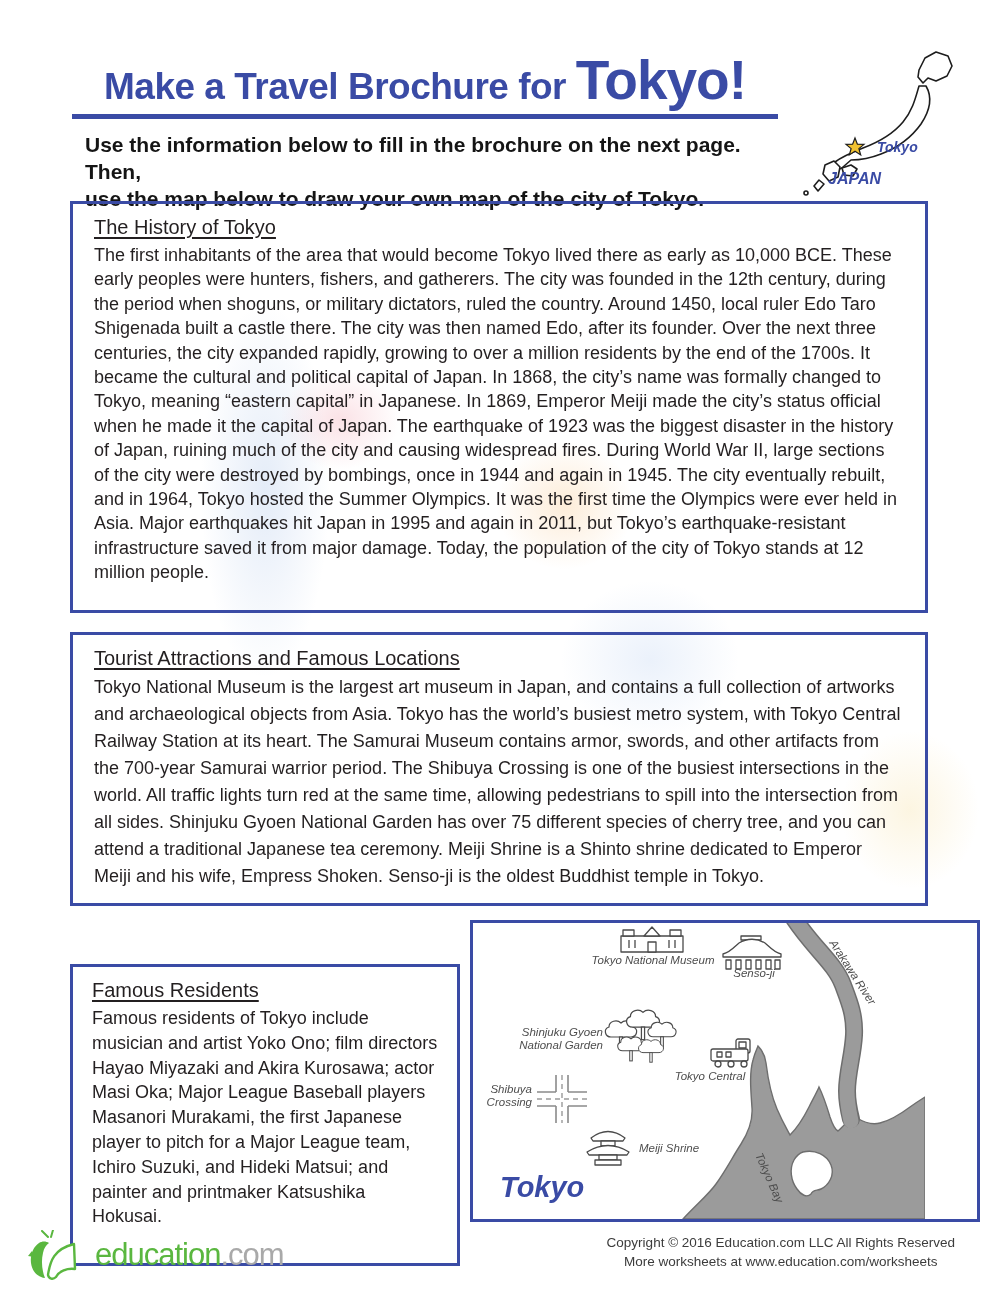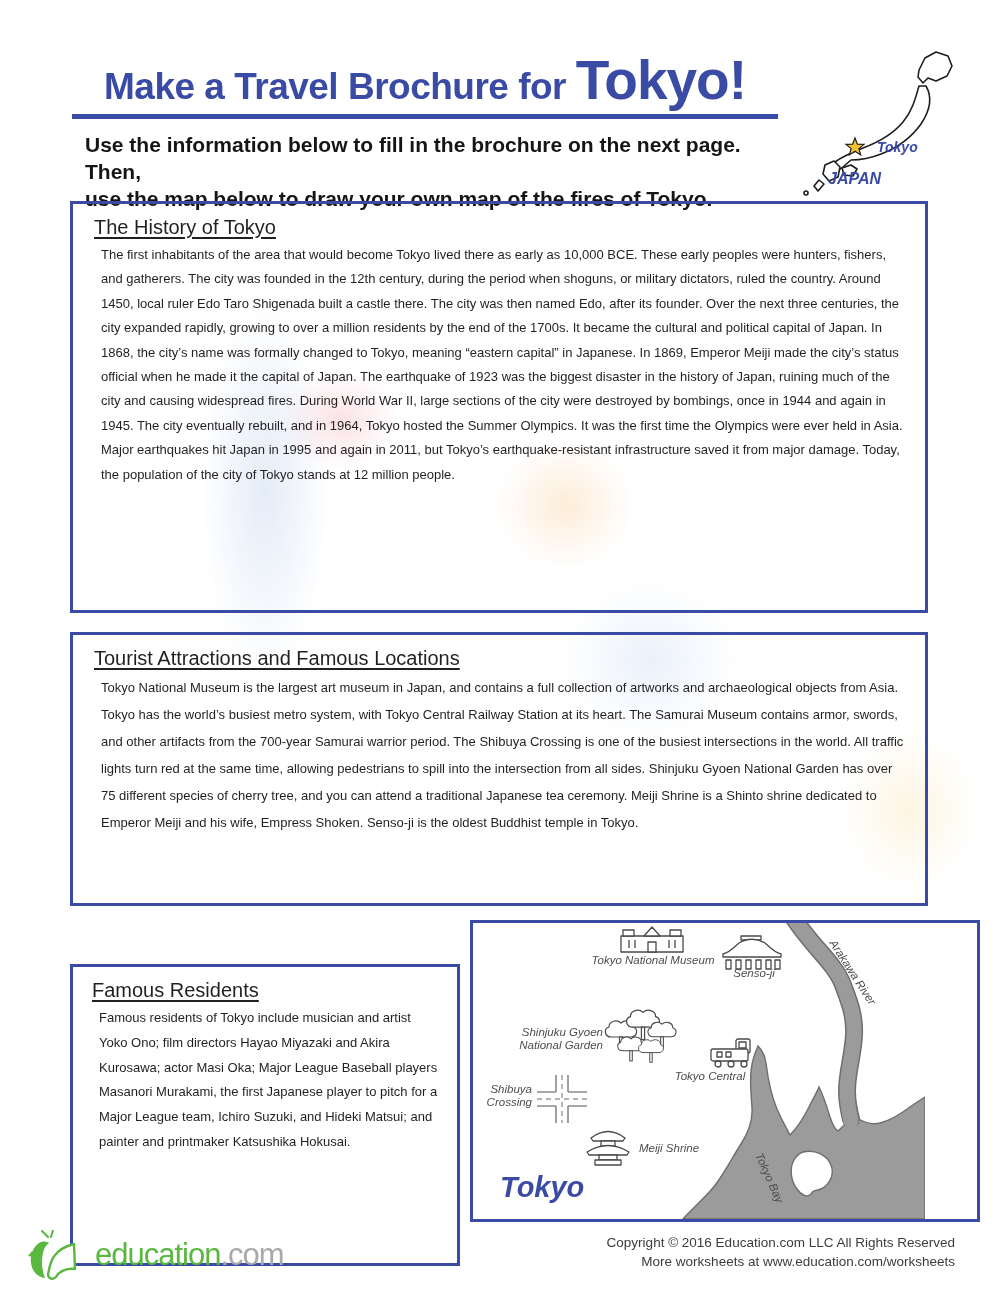--- a/index.html
+++ b/index.html
@@ -22,56 +22,56 @@
   .japan-map{position:absolute;left:792px;top:48px;}
   .jp-label{font-style:italic;font-weight:bold;fill:#3a4ba5;}
 
   .box{position:absolute;box-sizing:border-box;border:3px solid #3a4ba5;background:transparent;}
   .box-history{left:70px;top:201px;width:858px;height:412px;padding:12px 21px;}
   .box-attractions{left:70px;top:632px;width:858px;height:274px;padding:12px 21px;}
   .box-residents{left:70px;top:964px;width:390px;height:302px;padding:12px 19px;}
   .box-map{left:470px;top:920px;width:510px;height:302px;padding:0;}
   .box h2{margin:0 0 4px 0;font-size:20px;font-weight:normal;color:#231f20;
           text-decoration:underline;text-underline-offset:3px;}
-  .box .body{font-size:13px;line-height:24.4px;margin-left:7px;}
+  .box .body{font-size:18px;line-height:24.4px;}
   .box-attractions .body{line-height:27px;}
   .box-residents .body{line-height:24.8px;}
 
   .map-svg{display:block;}
   .map-label{font-size:11.5px;font-style:italic;fill:#4d4d4d;}
   .map-city{font-size:29px;font-style:italic;font-weight:bold;fill:#3a4ba5;}
   .outline{fill:#ffffff;stroke:#4a4a4a;stroke-width:1.3;stroke-linejoin:round;}
   .road{stroke:#8a8a8a;stroke-width:1.6;fill:none;}
   .road-dash{stroke:#9a9a9a;stroke-width:1.4;fill:none;stroke-dasharray:5 4;}
   .water{fill:#9b9b9b;stroke:#6e6e6e;stroke-width:1.4;}
 
   .footer-logo{position:absolute;left:28px;top:1230px;display:flex;align-items:center;gap:13px;}
   .logo-text{font-size:31px;letter-spacing:-1px;margin-left:4px;}
   .logo-green{color:#5ab73f;}
   .logo-gray{color:#a9a9a9;}
-  .copyright{position:absolute;right:45px;top:1233px;text-align:right;font-size:13.5px;line-height:19px;color:#3c3c3c;}
+  .copyright{position:absolute;right:45px;top:1233px;text-align:center;font-size:13.5px;line-height:19px;color:#3c3c3c;}
 </style>
 </head>
 <body>
 
 <div class="page">
 
   <div class="wm wm-blue1"></div>
   <div class="wm wm-pink"></div>
   <div class="wm wm-orange"></div>
   <div class="wm wm-blue2"></div>
   <div class="wm wm-yellow"></div>
 
   <div class="title-wrap">
     <span class="title-prefix">Make a Travel Brochure for </span><span class="title-emph">Tokyo!</span>
   </div>
   <div class="title-rule"></div>
   <div class="instructions">
     <div>Use the information below to fill in the brochure on the next page. Then,</div>
-    <div>use the map below to draw your own map of the fires of Tokyo.</div>
+    <div>use the map below to draw your own map of the city of Tokyo.</div>
   </div>
 
   <svg class="japan-map" width="190" height="150" viewBox="0 0 190 150">
     <g fill="#ffffff" stroke="#1d1d1d" stroke-width="1.6" stroke-linejoin="round">
       <path d="M127,22 L133,10 L144,4 L156,8 L160,18 L155,28 L144,33 L136,30 L131,35 L126,29 Z"></path>
       <path d="M134,38 C141,50 137,64 129,76 C119,90 105,100 89,106 C79,110 69,112 59,112 L51,119 C47,123 40,121 43,114 C51,108 61,104 71,100 C87,94 101,86 111,74 C121,62 124,48 127,38 Z"></path>
       <path d="M50,120 L59,117 L65,121 L61,128 L52,127 Z"></path>
       <path d="M33,117 L42,113 L48,119 L46,129 L37,133 L31,126 Z"></path>
       <path d="M27,132 L32,136 L26,143 L22,138 Z"></path>
       <circle cx="14" cy="145" r="2"></circle>

